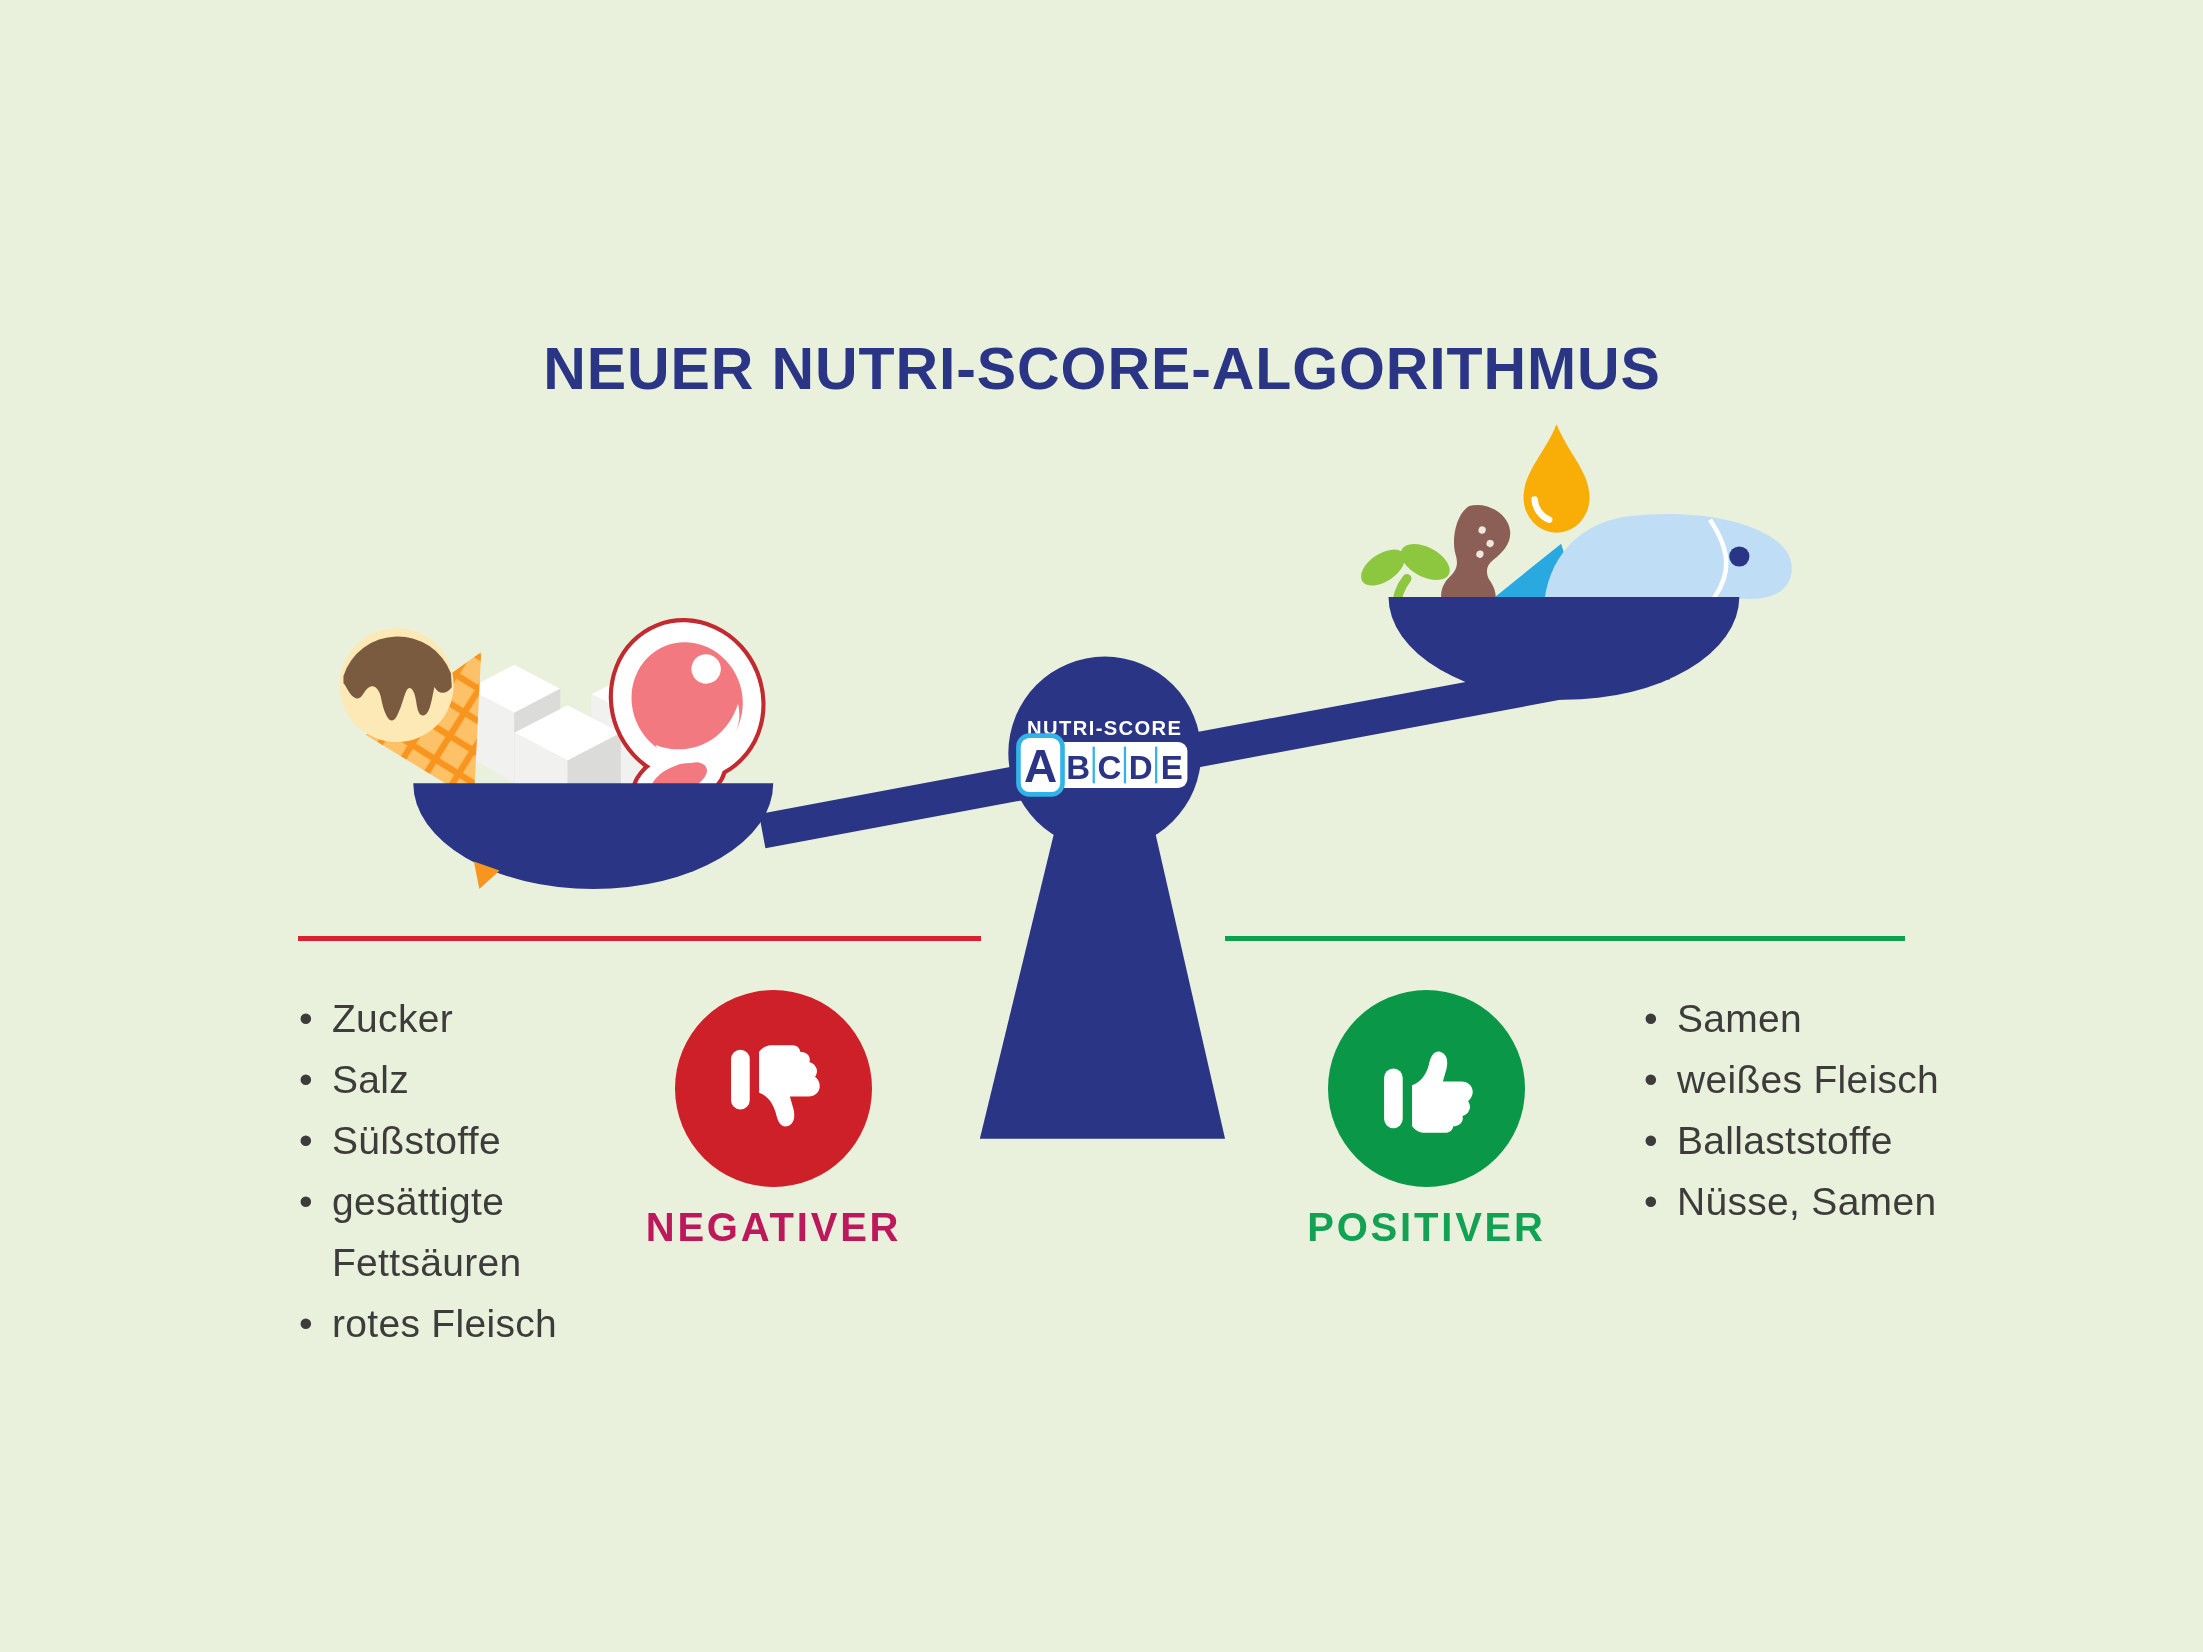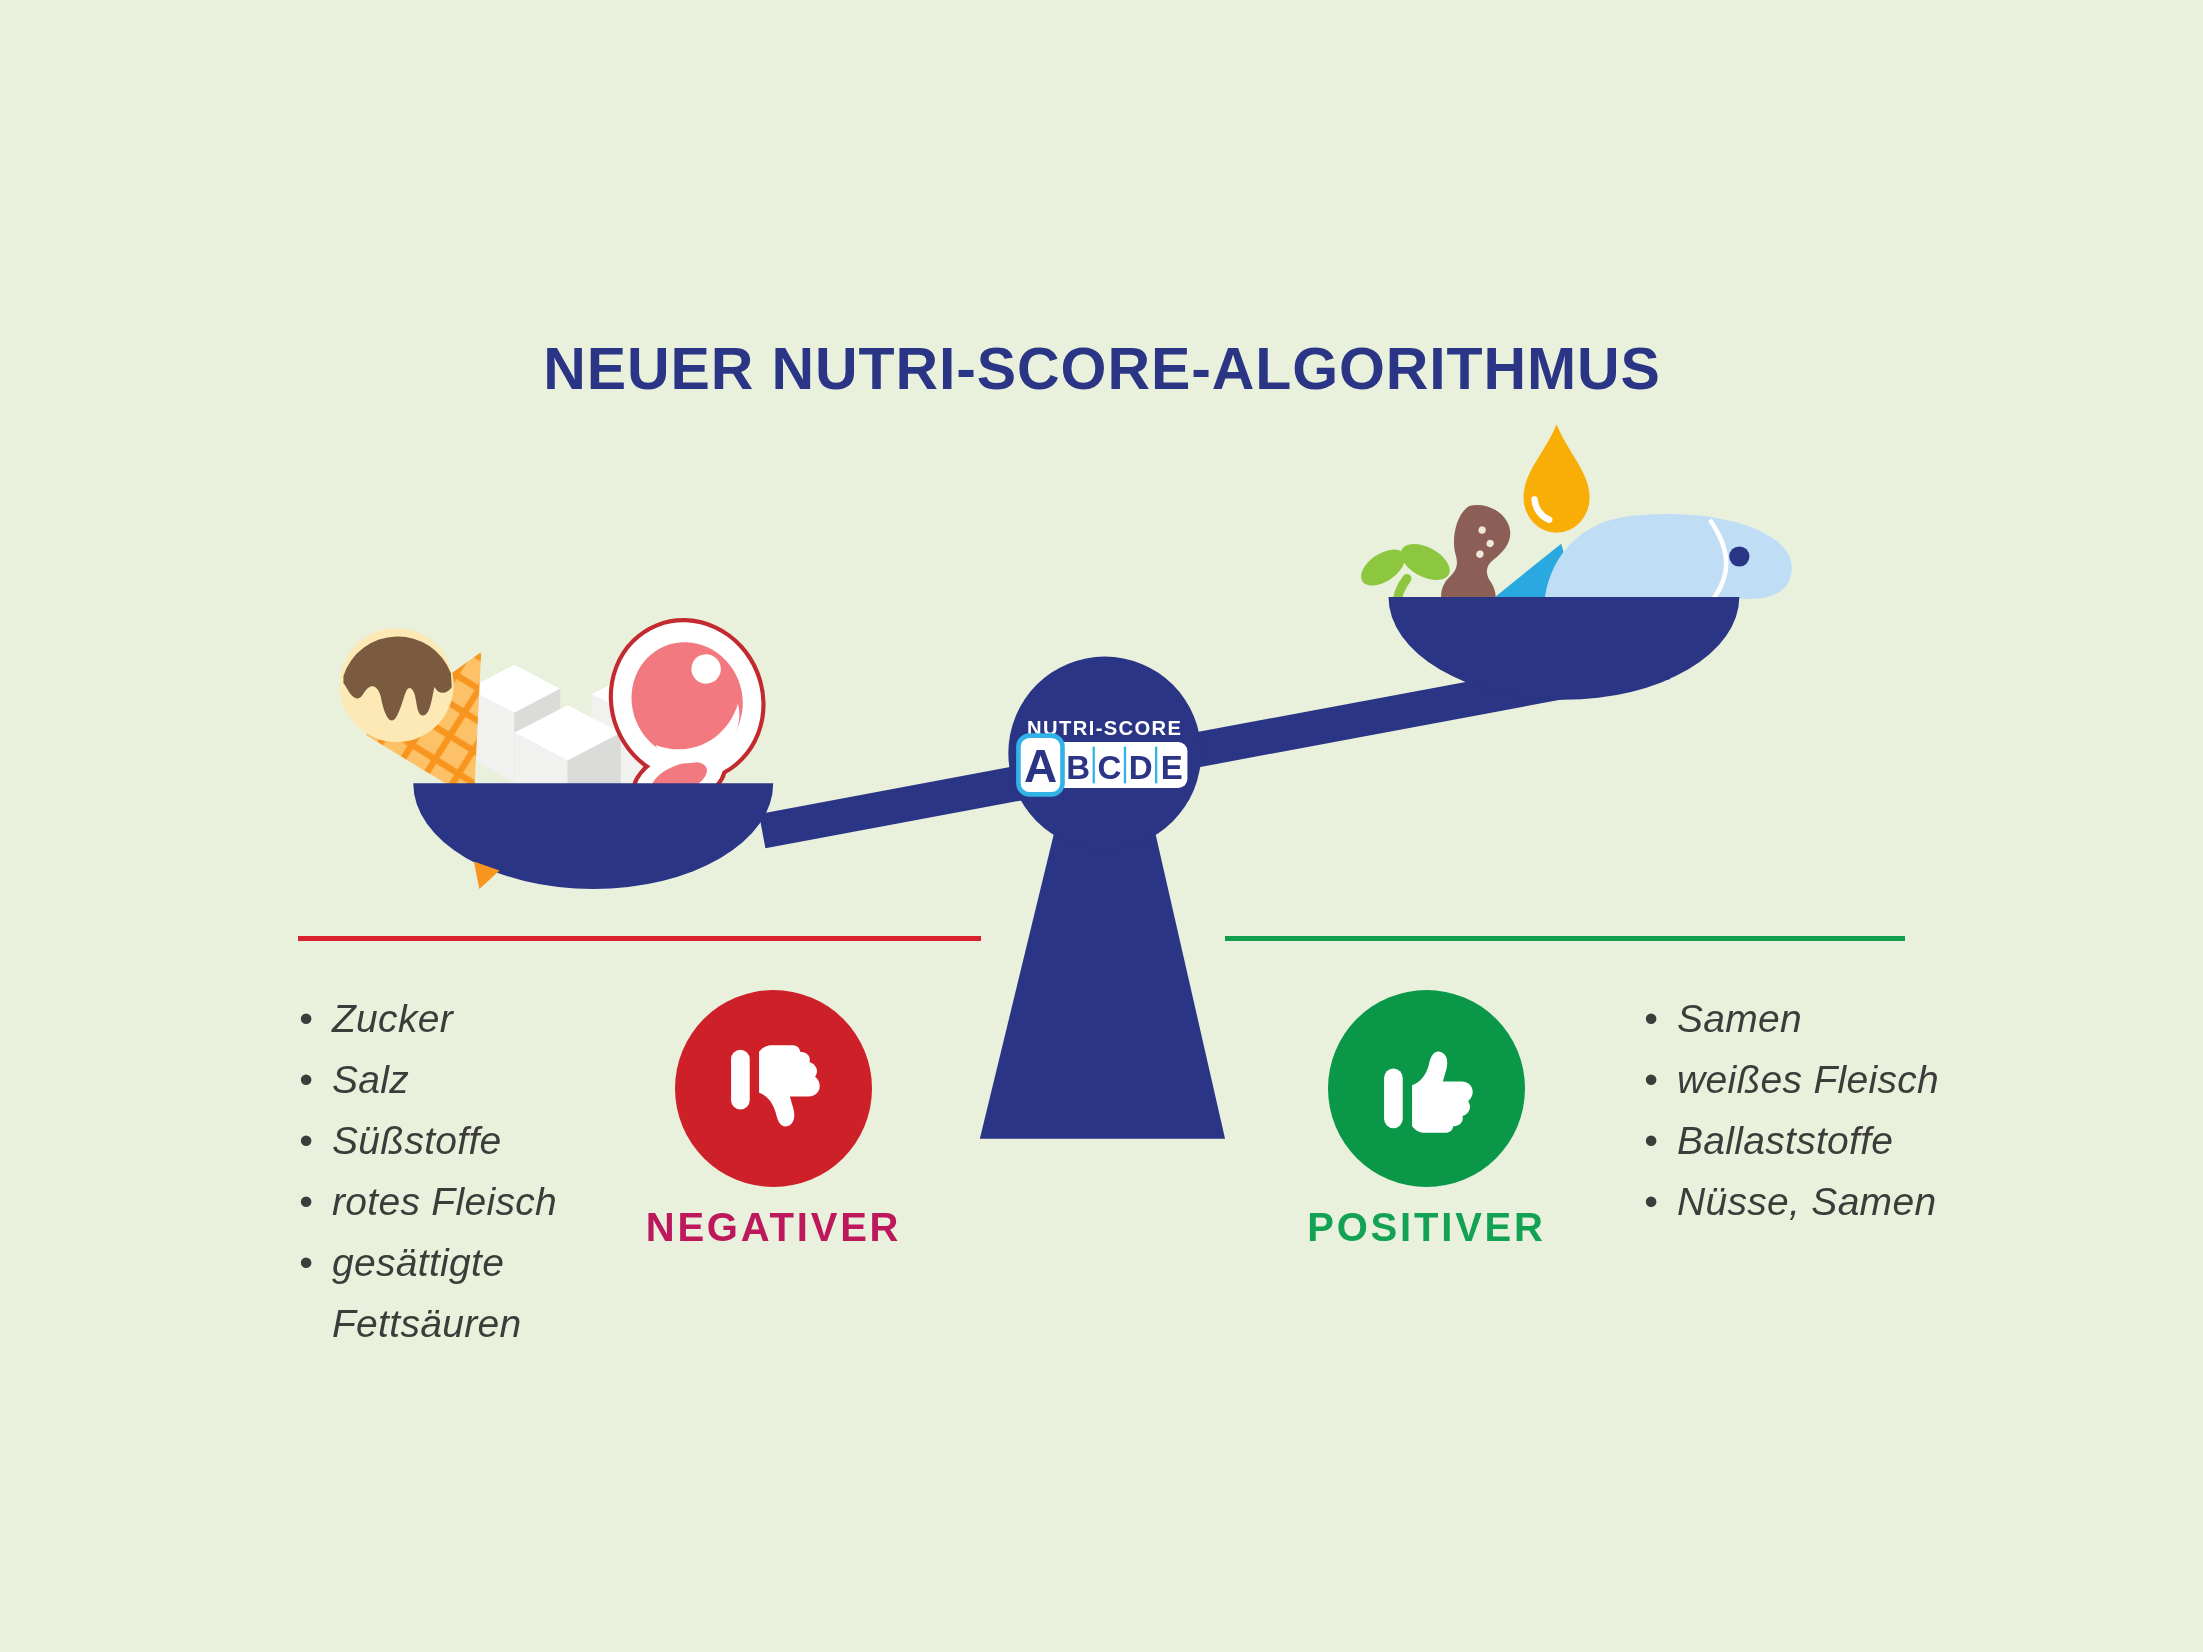--- a/index.html
+++ b/index.html
@@ -9,21 +9,21 @@
   .scene{position:absolute;left:0;top:0;width:2204px;height:1653px;}
 
   .title{position:absolute;left:0;top:327px;width:2204px;text-align:center;
          font-size:59px;font-weight:700;letter-spacing:0.9px;color:#2B3585;margin-top:8px;}
 
   .divider{position:absolute;top:936px;height:4.6px;}
   .divider.neg{left:298px;width:683px;background:#D8232E;}
   .divider.pos{left:1225px;width:680px;background:#0FA04E;}
 
   ul.food-list{position:absolute;top:988px;margin:0;padding:0;list-style:none;
-               font-size:39px;line-height:61px;color:#3C3C3B;letter-spacing:0.3px;font-style:italic;}
+               font-size:39px;line-height:61px;color:#3C3C3B;letter-spacing:0.3px;}
   ul.food-list.neg{left:299px;width:294px;}
   ul.food-list.pos{left:1644px;width:303px;}
   ul.food-list li{position:relative;padding-left:33px;white-space:pre-line;}
   ul.food-list li::before{content:"\2022";position:absolute;left:0;top:0;color:#3C3C3B;}
 
   .badge{position:absolute;width:197px;height:197px;border-radius:50%;
          display:flex;align-items:center;justify-content:center;}
   .badge.neg{left:675px;top:990px;background:#CE2029;}
   .badge.pos{left:1328px;top:990px;background:#0A9748;}
 
@@ -143,23 +143,23 @@
     </g>
   </svg>
 
   <div class="divider neg"></div>
   <div class="divider pos"></div>
 
   <ul class="food-list neg">
     <li>Zucker</li>
     <li>Salz</li>
     <li>Süßstoffe</li>
-    <li>rotes Fleisch</li>
     <li>gesättigte
 Fettsäuren</li>
+    <li>rotes Fleisch</li>
   </ul>
 
   <ul class="food-list pos">
     <li>Samen</li>
     <li>weißes Fleisch</li>
     <li>Ballaststoffe</li>
     <li>Nüsse, Samen</li>
   </ul>
 
   <div class="badge neg">

